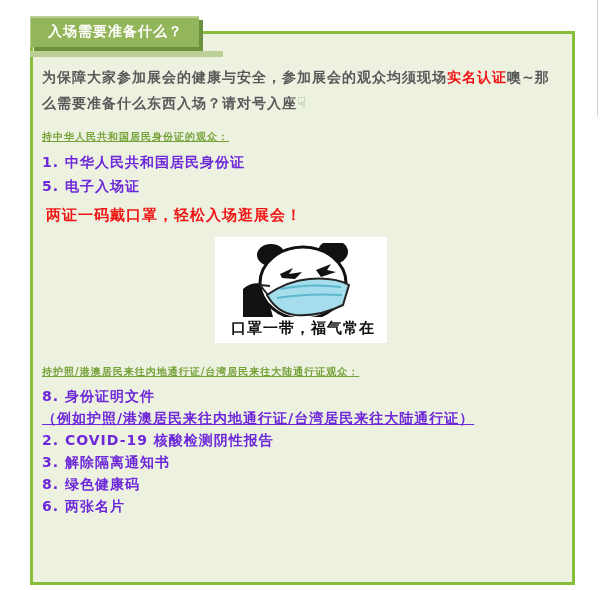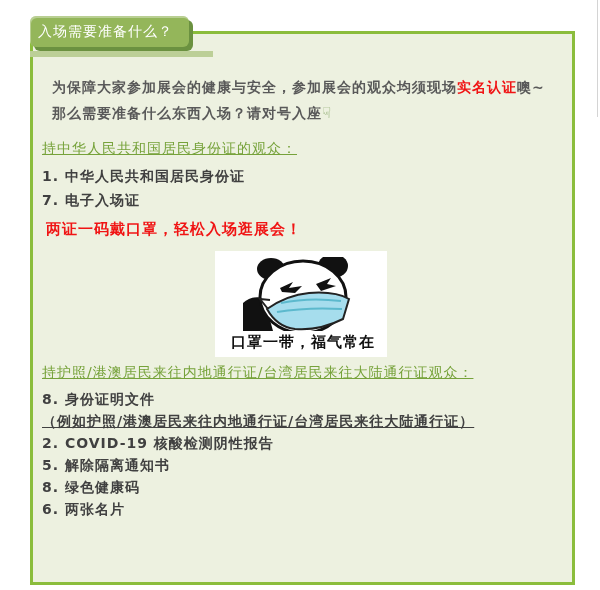--- a/index.html
+++ b/index.html
@@ -10,79 +10,78 @@
   }
   .edge-line{
     position:absolute;left:597px;top:0;width:1px;height:117px;background:#d4d4d4;
   }
   .panel{
     position:absolute;left:30px;top:31px;width:545px;height:554px;
     box-sizing:border-box;background:#edf1e0;border:3px solid #8bbd3c;
   }
   .tab{
     position:absolute;left:-3px;top:-18px;height:31px;line-height:31px;
-    background:#94b65a;color:#ffffff;font-size:14px;font-weight:normal;
-    letter-spacing:1px;padding:0 16px 0 8px;white-space:nowrap;
+    background:#94b65a;color:#ffffff;font-size:14px;font-weight:bold;
+    letter-spacing:1px;padding:0 16px 0 18px;white-space:nowrap;
     box-shadow:4px 4px 0 #6b9140, inset 1px 2px 0 rgba(255,255,255,0.35);
-    border-radius:6px;
   }
   .tab::after{
     content:"";position:absolute;left:0;top:35px;height:6px;
     width:calc(100% + 24px);background:#bccf97;
   }
   .panel-body{padding:30px 12px 0 9px;}
   .intro{
-    margin:10px;font-size:14px;font-weight:bold;color:#595959;
+    margin:0;font-size:14px;font-weight:bold;color:#595959;
     line-height:26px;letter-spacing:1px;
   }
   .red{color:#f01414;}
   .pointer{color:#8aa86c;font-weight:normal;font-size:15px;}
   .green-heading{
-    margin:14px 0 6px;font-size:14px;font-weight:normal;color:#76a23a;
+    margin:14px 0 6px;font-size:10px;font-weight:bold;color:#76a23a;
     text-decoration:underline;letter-spacing:1px;
   }
   .list .list-item{
-    font-size:14px;font-weight:bold;color:#404040;line-height:24px;letter-spacing:1px;
+    font-size:14px;font-weight:bold;color:#6d28d9;line-height:24px;letter-spacing:1px;
   }
   .list2 .list-item{line-height:22px;}
   .note{font-weight:normal;color:#787878;font-size:13px;text-decoration:underline;}
   .slogan{
     margin:8px 4px 0;font-size:15px;font-weight:bold;color:#f01414;letter-spacing:1px;
   }
   .meme{
     width:140px;margin:12px auto 0;background:#ffffff;
     padding:6px 16px 5px;text-align:center;
   }
   .meme svg{display:block;margin:0 auto;}
   .meme-caption{
     font-size:15px;font-weight:bold;color:#111111;letter-spacing:1px;margin-top:2px;
     white-space:nowrap;
   }
-  .section2-heading{margin-top:7px;}
+  .section2-heading{margin-top:22px;}
 </style>
 </head>
 <body>
 
 <div class="edge-line"></div>
 
 <div class="panel">
 
   <div class="tab">
     <span>入场需要准备什么？</span>
   </div>
 
   <div class="panel-body">
 
     <p class="intro"><span>为保障大家参加展会的健康与安全，参加展会的观众均须现场</span><span class="red">实名认证</span><span>噢~那么需要准备什么东西入场？请对号入座</span><span class="pointer">☟</span></p>
 
     <h3 class="green-heading">持中华人民共和国居民身份证的观众：</h3>
 
     <div class="list">
       <div class="list-item">1. 中华人民共和国居民身份证</div>
-      <div class="list-item">7. 电子入场证</div>
+      <div class="list-item">5. 电子入场证</div>
     </div>
 
     <p class="slogan">两证一码戴口罩，轻松入场逛展会！</p>
 
     <div class="meme">
       <svg width="128" height="74" viewBox="0 0 128 74" aria-hidden="true">
         <rect width="128" height="74" fill="#ffffff"></rect>
         <path d="M6,74 L6,46 Q14,38 27,41 L36,74 Z" fill="#111111"></path>
         <ellipse cx="34" cy="12" rx="14" ry="11" fill="#111111"></ellipse>
         <ellipse cx="96" cy="9" rx="15" ry="12" fill="#111111"></ellipse>
@@ -96,19 +95,19 @@
       </svg>
       <div class="meme-caption">口罩一带，福气常在</div>
     </div>
 
     <h3 class="green-heading section2-heading">持护照/港澳居民来往内地通行证/台湾居民来往大陆通行证观众：</h3>
 
     <div class="list list2">
       <div class="list-item">8. 身份证明文件</div>
       <div class="list-item note">（例如护照/港澳居民来往内地通行证/台湾居民来往大陆通行证）</div>
       <div class="list-item">2. COVID-19 核酸检测阴性报告</div>
-      <div class="list-item">5. 解除隔离通知书</div>
+      <div class="list-item">3. 解除隔离通知书</div>
       <div class="list-item">8. 绿色健康码</div>
       <div class="list-item">6. 两张名片</div>
     </div>
 
   </div>
 </div>
 
 </body></html>

